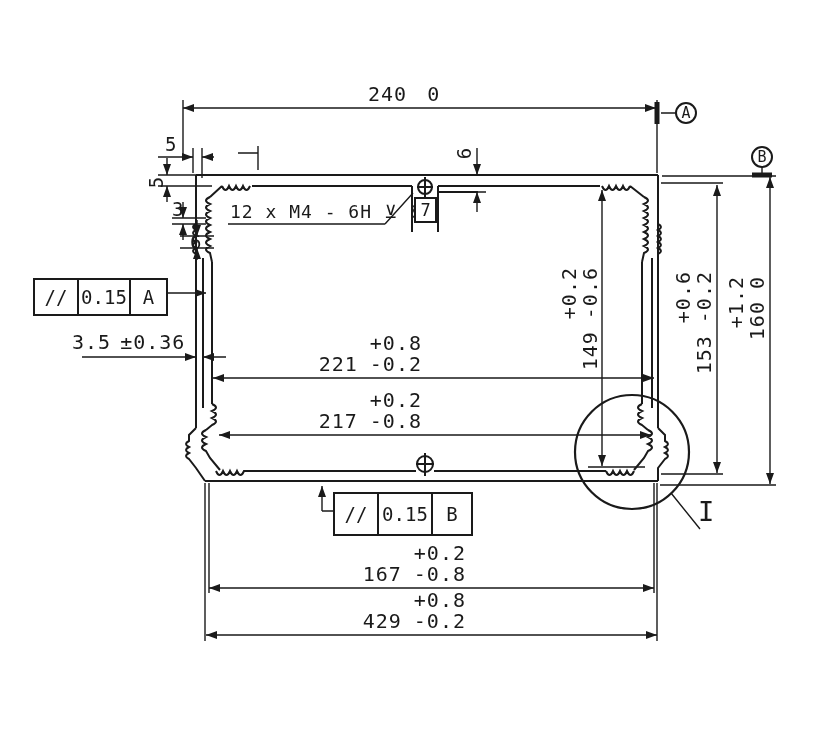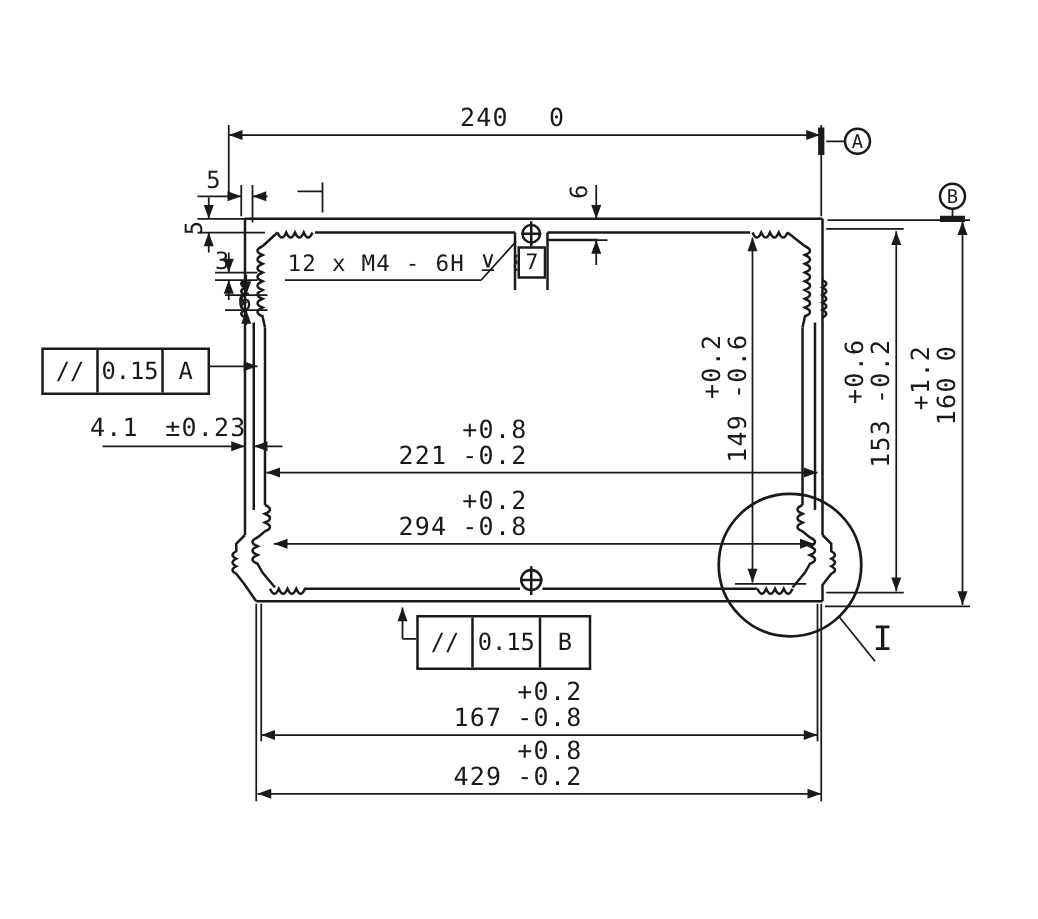--- a/index.html
+++ b/index.html
@@ -1,21 +1,21 @@
 <!DOCTYPE html>
 <html><head>
 <meta charset="utf-8">
 <style>
   html,body{margin:0;padding:0;background:#fff;}
   #canvas{position:relative;width:830px;height:735px;background:#fff;overflow:hidden;
           font-family:"DejaVu Sans Mono","DejaVu Sans",monospace;color:#1a1a1a;}
   #lines{position:absolute;left:0;top:0;}
   .t{position:absolute;white-space:nowrap;font-size:20px;letter-spacing:1px;line-height:21px;}
   .sm{font-size:19px;}
-  .dim1{display:flex;gap:12px;}
+  .dim1{display:flex;}
   .dim1 .lo{margin-left:20px;}
   .dim2{text-align:right;}
   .dim2 .up{min-height:21px;}
   .dim2 .lo{margin-left:12px;}
   .dimv{transform:translate(-50%,-50%) rotate(-90deg);transform-origin:center;}
   .fcf{position:absolute;display:flex;background:#fff;border:2px solid #1a1a1a;}
   .fcf .cell{display:flex;align-items:center;justify-content:center;font-size:19px;
              border-right:2px solid #1a1a1a;}
   .fcf .cell:last-child{border-right:none;}
   .datum{position:absolute;width:22px;height:22px;border:2px solid #1a1a1a;border-radius:50%;
@@ -107,36 +107,36 @@
     <span class="lo">0</span>
   </div>
 
   <div class="t dim2" style="left:318px;top:333px;width:104px;">
     <div class="up">+0.8</div>
     <div class="mn"><span>221</span><span class="lo">-0.2</span></div>
   </div>
 
   <div class="t dim2" style="left:318px;top:390px;width:104px;">
     <div class="up">+0.2</div>
-    <div class="mn"><span>294</span><span class="lo">-0.8</span></div>
+    <div class="mn"><span>217</span><span class="lo">-0.8</span></div>
   </div>
 
   <div class="t dim2" style="left:362px;top:543px;width:104px;">
     <div class="up">+0.2</div>
     <div class="mn"><span>167</span><span class="lo">-0.8</span></div>
   </div>
 
   <div class="t dim2" style="left:362px;top:590px;width:104px;">
     <div class="up">+0.8</div>
     <div class="mn"><span>429</span><span class="lo">-0.2</span></div>
   </div>
 
   <div class="t dim1" style="left:72px;top:332px;">
-    <span>4.1</span>
-    <span style="margin-left:9px;">±0.23</span>
+    <span>3.5</span>
+    <span style="margin-left:9px;">±0.36</span>
   </div>
 
   <div class="t dimv dim2" style="left:580px;top:322px;width:110px;">
     <div class="up">+0.2</div>
     <div class="mn"><span>149</span><span class="lo">-0.6</span></div>
   </div>
 
   <div class="t dimv dim2" style="left:694px;top:326px;width:110px;">
     <div class="up">+0.6</div>
     <div class="mn"><span>153</span><span class="lo">-0.2</span></div>

